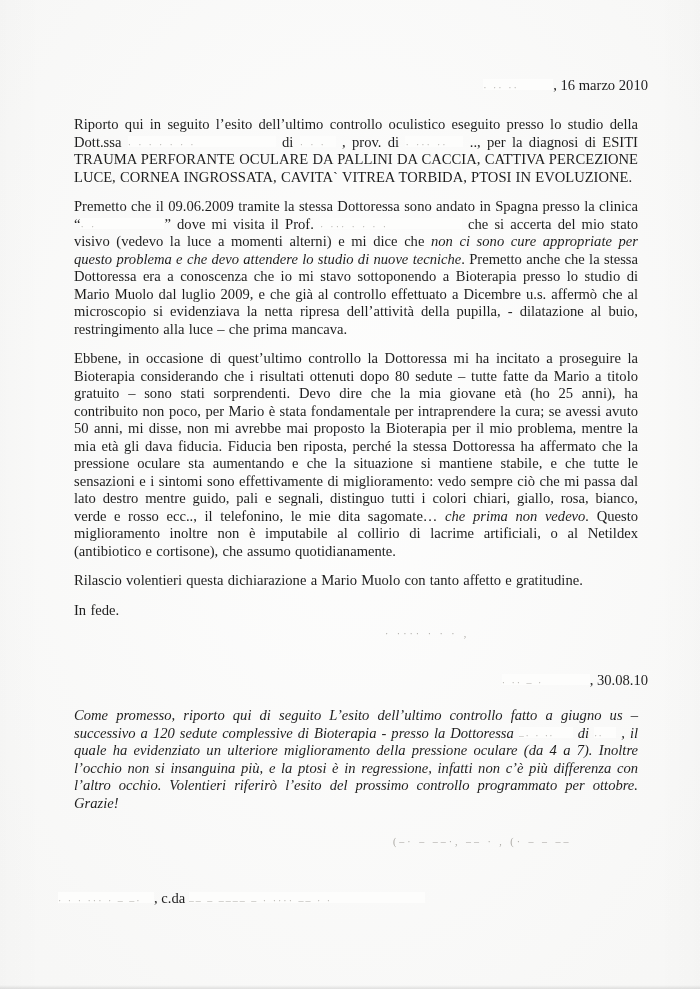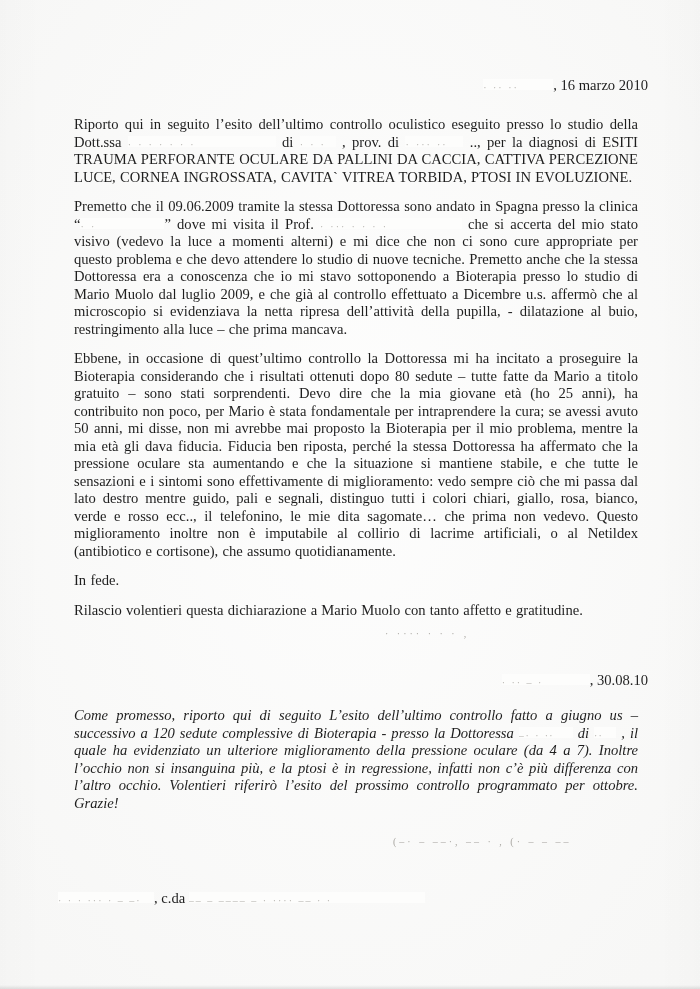--- a/index.html
+++ b/index.html
@@ -49,21 +49,21 @@
     width: 588px;
     font-size: 14.6px;
     line-height: 17.5px;
     text-align: justify;
     word-spacing: 0.6px;
   }
   .body-1 { top: 104px; }
   .body-2 { top: 695px; font-style: italic; }
 
   .para { margin: 12px; }
-  .seg-i { }
+  .seg-i { font-style: italic; }
 
   
   .redact {
     display: inline-block;
     vertical-align: baseline;
     height: 11px;
     overflow: hidden;
     color: #b5b3ae;
     font-size: 10px;
     letter-spacing: 2px;
@@ -98,22 +98,22 @@
 
 <div class="page">
   <div class="scan-tint"></div>
 
   <div class="dateline dateline-1"><span class="redact" style="width: 70px;">· ·· ··</span><span>, 16 marzo 2010</span></div>
 
   <div class="body-block body-1">
       <p class="para"><span>Riporto qui in seguito l’esito dell’ultimo controllo oculistico eseguito presso lo studio della Dott.ssa </span><span class="redact" style="width: 148px;">·      ·   ·  ·  ·  ·  ·</span><span> di </span><span class="redact" style="width: 36px;">· · ·</span><span> , prov. di </span><span class="redact" style="width: 58px;">· ··· ··</span><span> .., per la diagnosi di ESITI TRAUMA PERFORANTE OCULARE DA PALLINI DA CACCIA, CATTIVA PERCEZIONE LUCE, CORNEA INGROSSATA, CAVITA` VITREA TORBIDA, PTOSI IN EVOLUZIONE.</span></p>
       <p class="para"><span>Premetto che il 09.06.2009 tramite la stessa Dottoressa sono andato in Spagna presso la clinica “</span><span class="redact" style="width: 84px;">·    ·</span><span>” dove mi visita il Prof. </span><span class="redact" style="width: 142px;">· ···     ·     ·    · ·</span><span> che si accerta del mio stato visivo (vedevo la luce a momenti alterni) e mi dice che </span><span class="seg-i">non ci sono cure appropriate per questo problema e che devo attendere lo studio di nuove tecniche</span><span>. Premetto anche che la stessa Dottoressa era a conoscenza che io mi stavo sottoponendo a Bioterapia presso lo studio di Mario Muolo dal luglio 2009, e che già al controllo effettuato a Dicembre u.s. affermò che al microscopio si evidenziava la netta ripresa dell’attività della pupilla, - dilatazione al buio, restringimento alla luce – che prima mancava.</span></p>
       <p class="para"><span>Ebbene, in occasione di quest’ultimo controllo la Dottoressa mi ha incitato a proseguire la Bioterapia considerando che i risultati ottenuti dopo 80 sedute – tutte fatte da Mario a titolo gratuito – sono stati sorprendenti. Devo dire che la mia giovane età (ho 25 anni), ha contribuito non poco, per Mario è stata fondamentale per intraprendere la cura; se avessi avuto 50 anni, mi disse, non mi avrebbe mai proposto la Bioterapia per il mio problema, mentre la mia età gli dava fiducia. Fiducia ben riposta, perché la stessa Dottoressa ha affermato che la pressione oculare sta aumentando e che la situazione si mantiene stabile, e che tutte le sensazioni e i sintomi sono effettivamente di miglioramento: vedo sempre ciò che mi passa dal lato destro mentre guido, pali e segnali, distinguo tutti i colori chiari, giallo, rosa, bianco, verde e rosso ecc.., il telefonino, le mie dita sagomate… </span><span class="seg-i">che prima non vedevo.</span><span> Questo miglioramento inoltre non è imputabile al collirio di lacrime artificiali, o al Netildex (antibiotico e cortisone), che assumo quotidianamente.</span></p>
+      <p class="para"><span>Rilascio volentieri questa dichiarazione a Mario Muolo con tanto affetto e gratitudine.</span></p>
       <p class="para"><span>In fede.</span></p>
-      <p class="para"><span>Rilascio volentieri questa dichiarazione a Mario Muolo con tanto affetto e gratitudine.</span></p>
     </div>
 
   <div class="signature signature-1">· ···· ·       ·         · ‚</div>
 
   <div class="dateline dateline-2"><span class="redact" style="width: 88px;">· ··  – ·</span><span>, 30.08.10</span></div>
 
   <div class="body-block body-2">
       <p class="para"><span>Come promesso, riporto qui di seguito L’esito dell’ultimo controllo fatto a giugno us – successivo a 120 sedute complessive di Bioterapia - presso la Dottoressa </span><span class="redact" style="width: 54px;">–· · ··</span><span> di </span><span class="redact" style="width: 22px;">··</span><span> , il quale ha evidenziato un ulteriore miglioramento della pressione oculare (da 4 a 7). Inoltre l’occhio non si insanguina più, e la ptosi è in regressione, infatti non c’è più differenza con l’altro occhio. Volentieri riferirò l’esito del prossimo controllo programmato per ottobre. Grazie!</span></p>
     </div>
 

